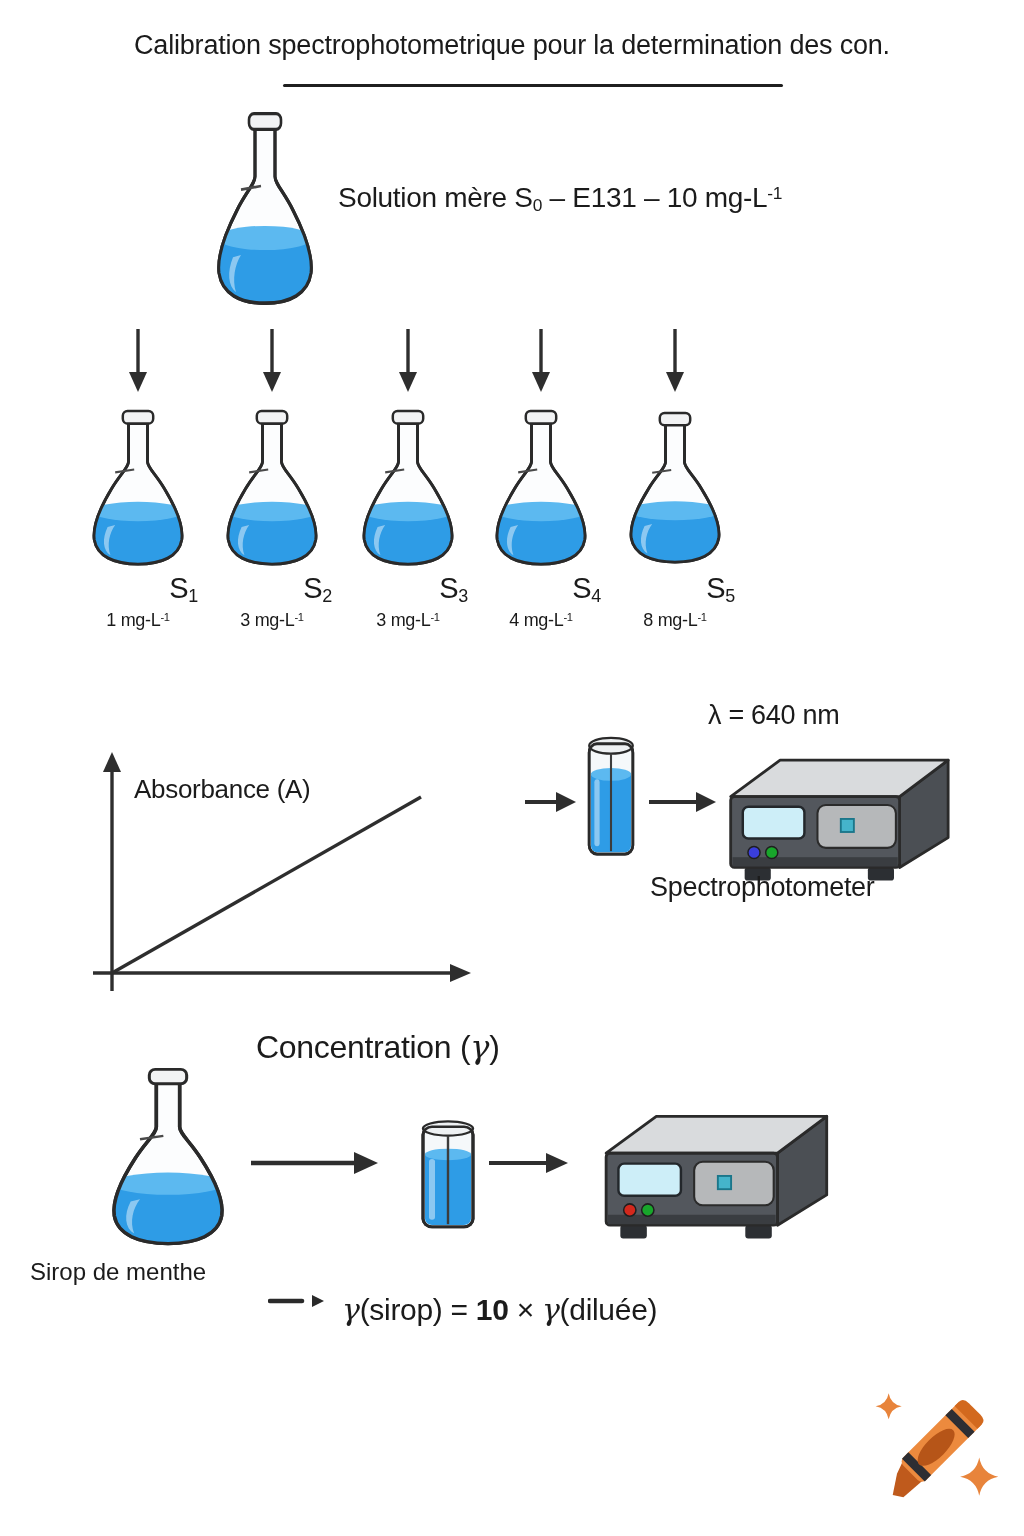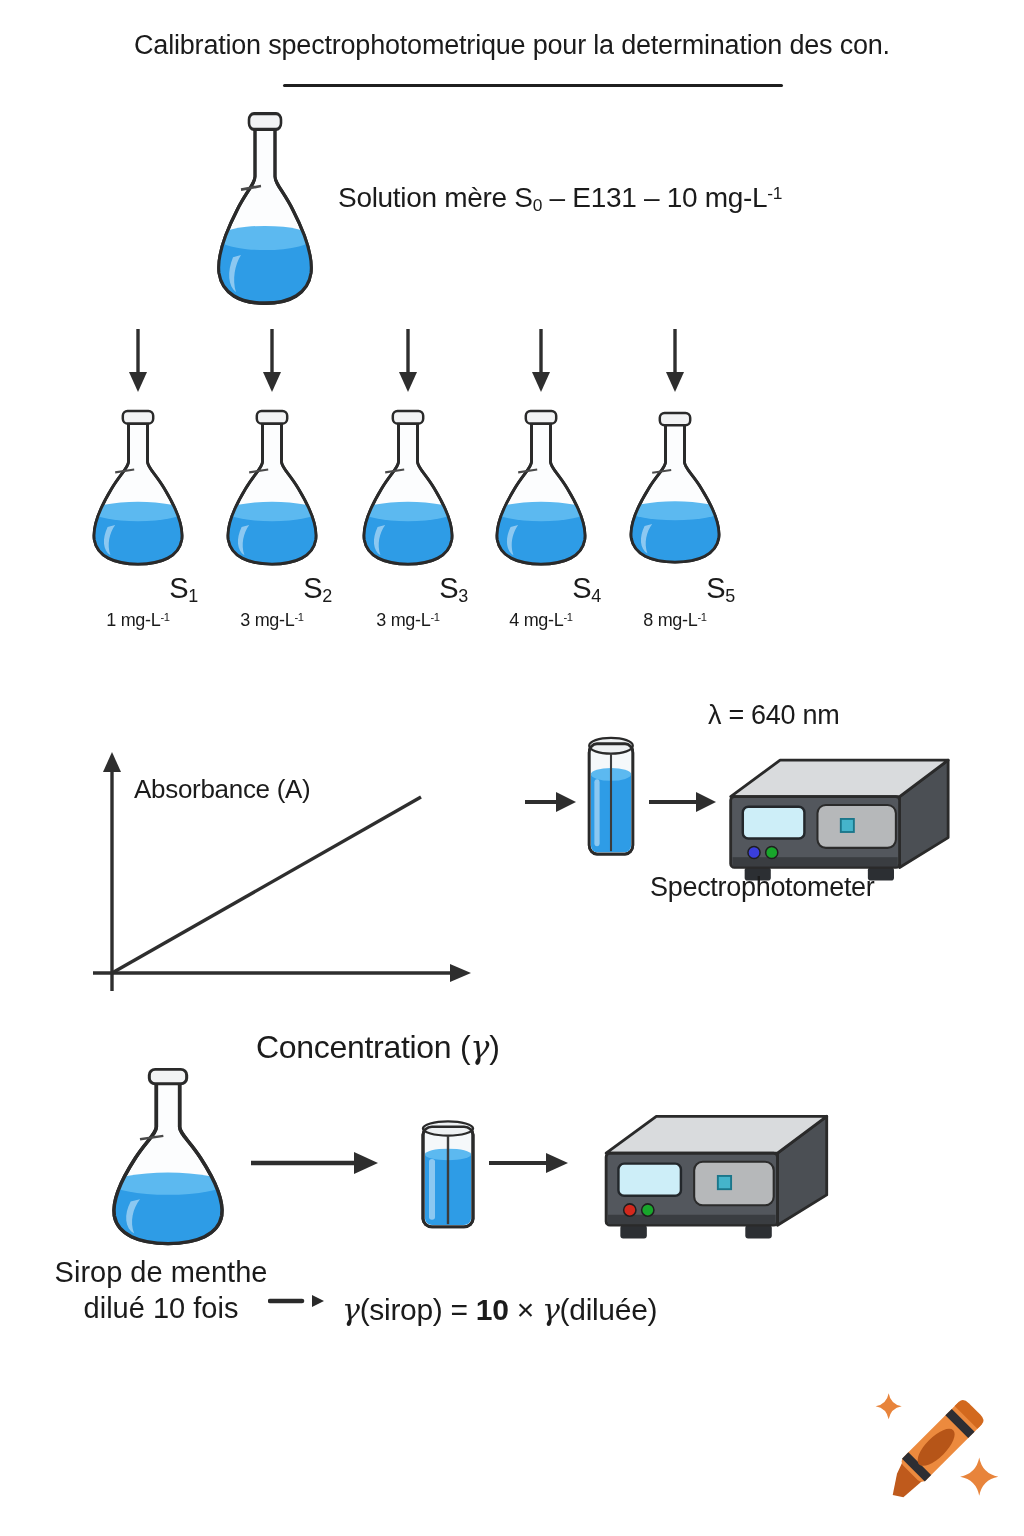--- a/index.html
+++ b/index.html
@@ -16,21 +16,21 @@
   .title{left:0;right:0;top:30px;font-size:27px;text-align:center;letter-spacing:-0.2px;}
   .title-underline{left:283px;top:84px;width:500px;height:3px;background:#1f1f1f;border-radius:2px;}
   .stock-label{left:338px;top:182px;font-size:28px;}
   .std-name{font-size:29px;width:120px;text-align:right;}
   .std-conc{font-size:18px;width:160px;text-align:center;}
   .ylabel{left:134px;top:774px;font-size:26px;}
   .xlabel{left:256px;top:1028px;font-size:32px;}
   .gamma{font-style:italic;font-family:"DejaVu Serif","Liberation Serif",serif;}
   .wavelength{left:708px;top:700px;font-size:27px;}
   .spectro-caption{left:650px;top:872px;width:310px;font-size:27px;text-align:left;}
-  .sirop-caption{left:30px;top:1254px;width:262px;font-size:29px;line-height:36px;text-align:center;}
+  .sirop-caption{left:30px;top:1254px;width:262px;font-size:24px;line-height:36px;}
   .formula-row{left:268px;top:1292px;height:48px;display:flex;align-items:flex-start;gap:12px;}
   .formula-text{font-size:30px;white-space:nowrap;letter-spacing:-0.3px;}
   .formula-text .factor{font-weight:bold;}
   svg{display:block;}
 </style>
 </head>
 <body>
 
 <div class="page">
 
@@ -203,21 +203,20 @@
     <rect x="17" y="117" width="177" height="10" fill="#3a3d41"></rect>
     <rect x="28" y="63" width="66" height="34" rx="6" fill="#cdeef8" stroke="#23272b" stroke-width="2.6"></rect>
     <rect x="108" y="61" width="84" height="46" rx="9" fill="#b6b8ba" stroke="#2b2b2b" stroke-width="2.2"></rect>
     <rect x="133" y="76" width="14" height="14" fill="#45b4cb" stroke="#1b768a" stroke-width="2"></rect>
     <circle cx="40" cy="112" r="6.5" stroke="#1f1f1f" stroke-width="1.6" fill="#d3281c"></circle>
     <circle cx="59" cy="112" r="6.5" stroke="#1f1f1f" stroke-width="1.6" fill="#18a62b"></circle>
   </svg>
 
   <div class="abs sirop-caption">
     <div>Sirop de menthe</div>
-    <div>dilué 10 fois</div>
   </div>
 
   <div class="abs formula-row">
     <svg width="62" height="18" viewBox="0 0 62 18">
       <line x1="2" y1="9" x2="34" y2="9" stroke="#2a2a2a" stroke-width="4.6" stroke-linecap="round"></line>
       <polygon points="44,3 44,15 56,9" fill="#2a2a2a"></polygon>
     </svg>
     <span class="formula-text"><span class="gamma">γ</span><span>(sirop)</span><span> = </span><span class="factor">10</span><span> × </span><span class="gamma">γ</span><span>(diluée)</span></span>
   </div>
 

